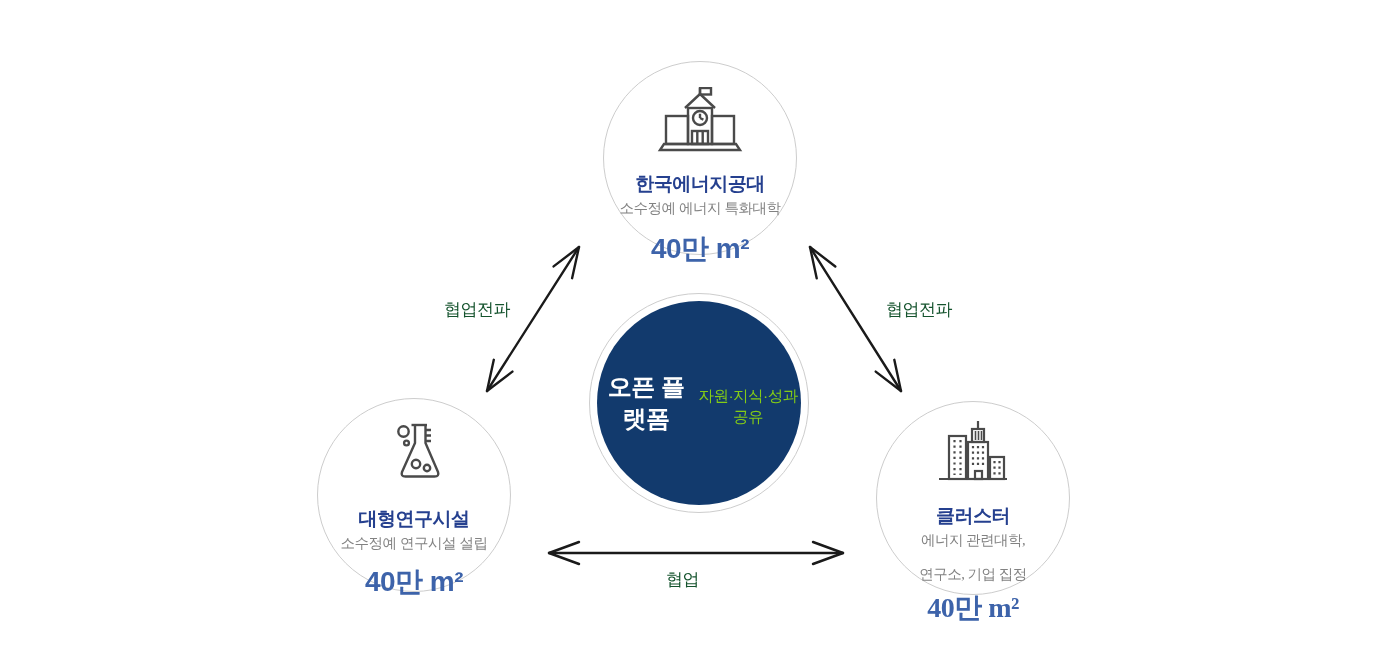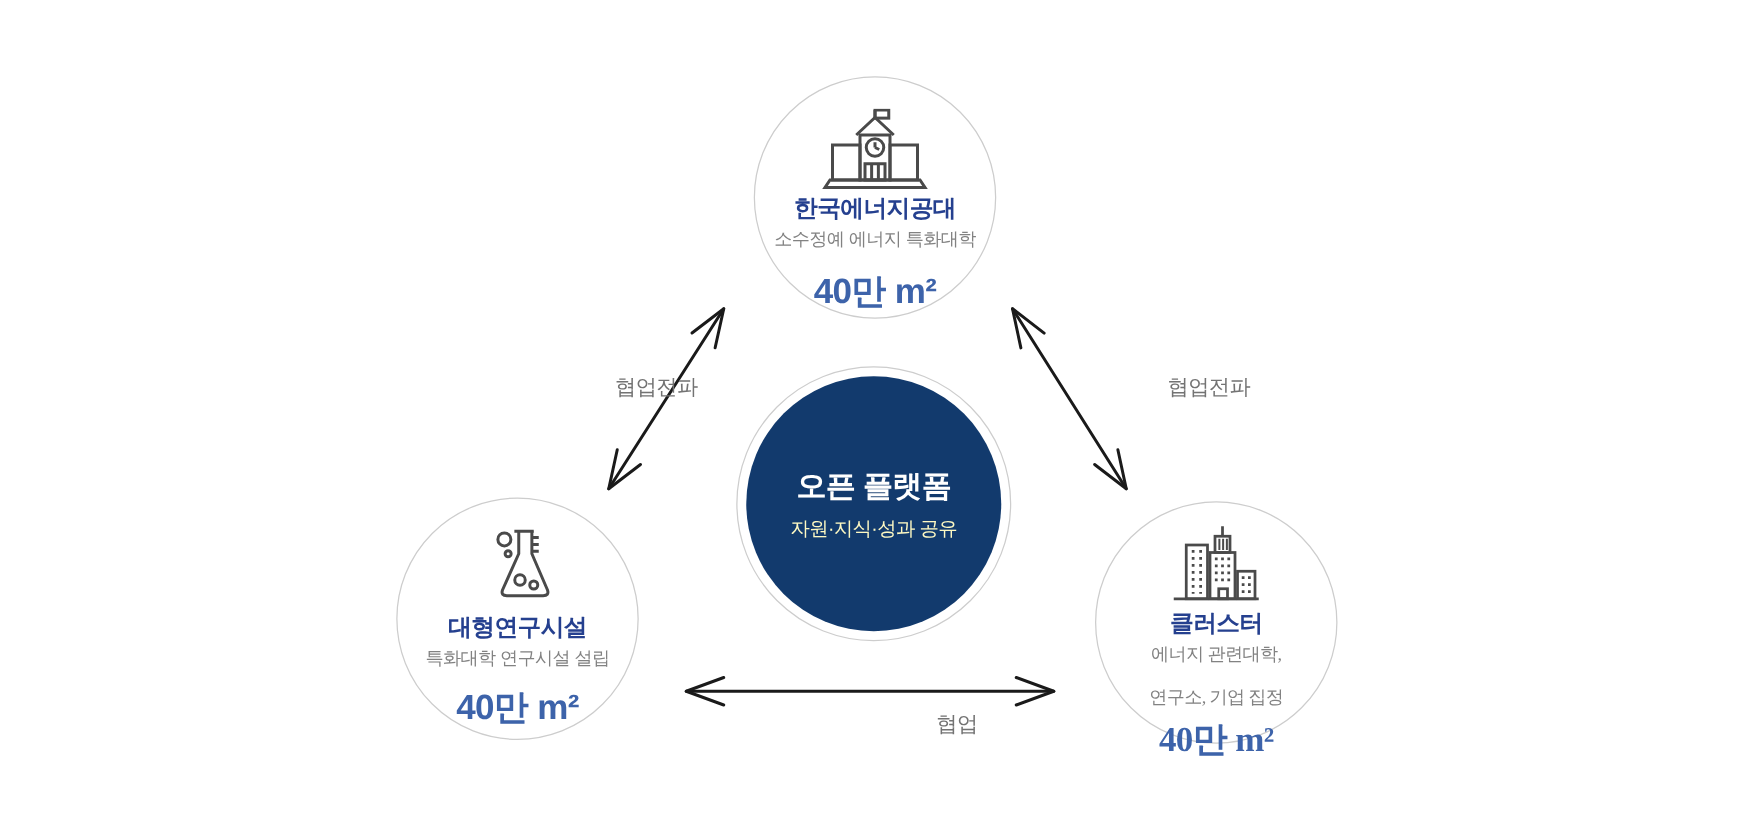--- a/index.html
+++ b/index.html
@@ -8,42 +8,42 @@
     font-family:"Liberation Sans","DejaVu Sans",sans-serif;
   }
   .node{
     position:absolute;width:194px;height:194px;border-radius:50%;
     border:1px solid #cdcdcd;background:#fff;box-sizing:border-box;
     display:flex;flex-direction:column;align-items:center;text-align:center;
   }
   .node-top{left:603px;top:61px;padding-top:25px;}
   .node-left{left:317px;top:398px;padding-top:17px;}
   .node-right{left:876px;top:401px;padding-top:13px;font-family:Liberation Serif, serif;}
-  .node-title{font-size:19px;font-weight:700;color:#25408f;line-height:1.2;margin-top:4px;letter-spacing:-0.5px;}
+  .node-title{font-size:19px;font-weight:700;color:#25408f;line-height:1.2;margin-top:20px;letter-spacing:-0.5px;}
   .node-sub{font-size:14.5px;color:#828282;line-height:1.28;margin-top:3px;letter-spacing:-0.5px;}
   .node-area{font-size:28px;font-weight:700;color:#3d63aa;letter-spacing:-0.5px;}
   .node-top .node-area{margin-top:13px;}
   .node-left .node-area{margin-top:11px;}
   .node-right .node-area{margin-top:5px;}
   .hub-ring{
     position:absolute;left:589px;top:293px;width:220px;height:220px;border-radius:50%;
     border:1px solid #cdcdcd;box-sizing:border-box;
     display:flex;align-items:center;justify-content:center;background:#fff;
   }
   .hub{
     width:204px;height:204px;border-radius:50%;background:#123a6d;
-    display:flex;flex-direction:column;align-items:center;justify-content:center;text-align:center;
+    display:flex;align-items:center;justify-content:center;text-align:center;
   }
   .hub-title{color:#ffffff;font-size:24px;font-weight:700;letter-spacing:-0.5px;}
-  .hub-sub{color:#fef9c3;font-size:15.5px;margin-top:8px;letter-spacing:-0.5px;}
+  .hub-sub{color:#84cc16;font-size:15.5px;margin-top:8px;letter-spacing:-0.5px;}
   .arrows{position:absolute;left:0;top:0;width:1398px;height:656px;pointer-events:none;}
-  .link-label{position:absolute;font-size:17px;font-weight:500;color:#737373;letter-spacing:-0.5px;white-space:nowrap;margin-left:48px;}
+  .link-label{position:absolute;font-size:17px;font-weight:500;color:#14532d;letter-spacing:-0.5px;white-space:nowrap;}
   .link-label-left{left:444px;top:298px;}
   .link-label-right{left:886px;top:298px;}
-  .link-label-bottom{left:666px;top:568px;width:68px;text-align:right;}
+  .link-label-bottom{left:666px;top:568px;width:68px;text-align:left;}
   .icon-svg{display:block;}
 </style>
 </head>
 <body>
 
 <div class="stage">
 
   <div class="node node-top">
     <span>
       <svg class="icon-svg" width="96" height="66" viewBox="0 0 96 66" fill="none" stroke="#4a4a4a" stroke-width="2.4" stroke-linejoin="miter">
@@ -71,21 +71,21 @@
         <path d="M33.5,9 H49"></path>
         <path d="M37,9 V27 L24,56 q-1.5,4.5 3.5,4.5 h29 q5,0 3.5,-4.5 L47.5,27 V9"></path>
         <path d="M47.5,14 H53 M47.5,19.5 H53 M47.5,25 H53"></path>
         <circle cx="25.5" cy="15.5" r="5.2"></circle>
         <circle cx="28.5" cy="27" r="2.4"></circle>
         <circle cx="38" cy="48" r="4.2"></circle>
         <circle cx="49" cy="52" r="3.2"></circle>
       </svg>
     </span>
     <div class="node-title">대형연구시설</div>
-    <div class="node-sub">특화대학 연구시설 설립</div>
+    <div class="node-sub">소수정예 연구시설 설립</div>
     <div class="node-area">40만 m²</div>
   </div>
 
   <div class="node node-right">
     <span>
       <svg class="icon-svg" width="80" height="70" viewBox="0 0 80 70" fill="none" stroke="#4a4a4a" stroke-width="2.2" stroke-linejoin="miter">
         <path d="M6,64 H74"></path>
         <rect x="16" y="21" width="17" height="43"></rect>
         <path d="M21.5,25 V60 M27.5,25 V60" stroke-dasharray="2.2 3.4"></path>
         <rect x="39" y="14" width="12" height="13"></rect>

